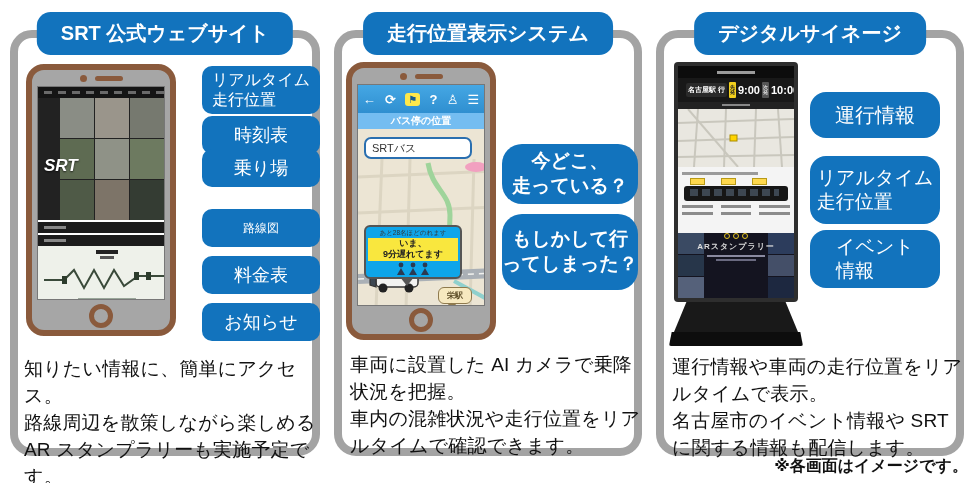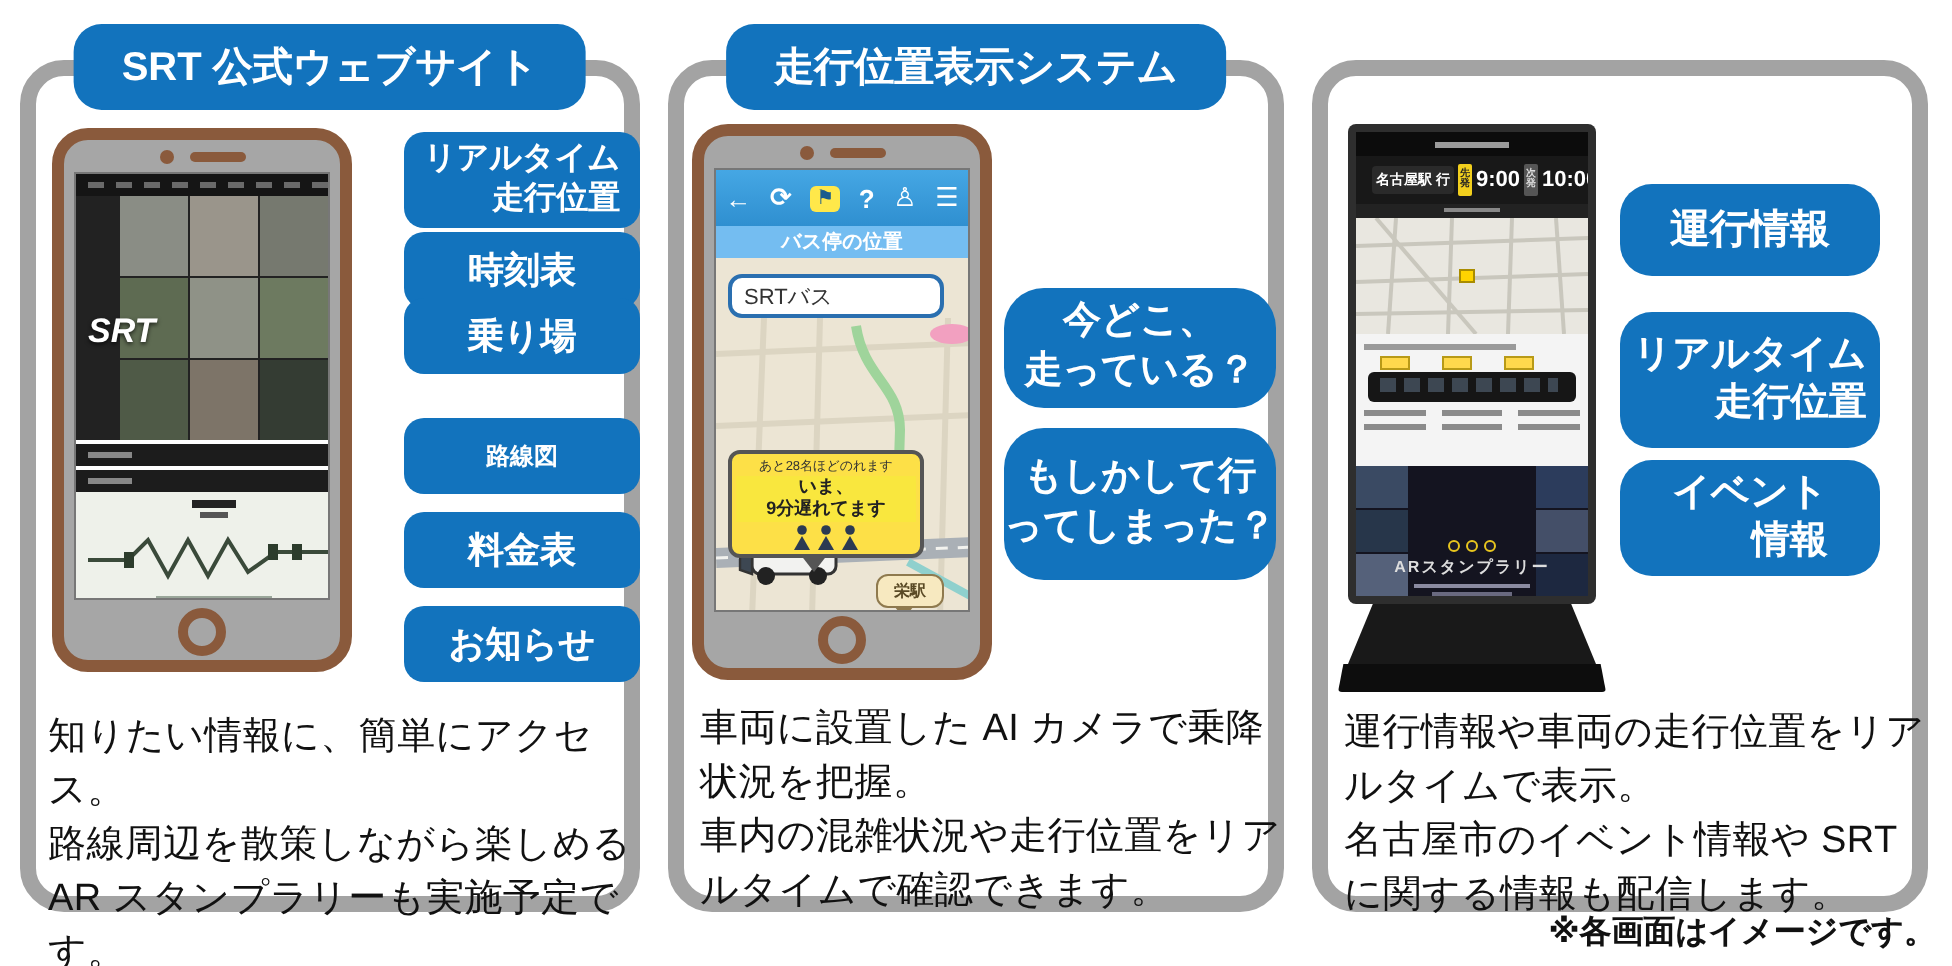--- a/index.html
+++ b/index.html
@@ -16,22 +16,22 @@
     border:8px solid #a3a3a3;border-radius:22px;}
   .panel1{left:10px;width:310px;}
   .panel2{left:334px;width:308px;}
   .panel3{left:656px;width:308px;}
   .panel-title{position:absolute;top:-26px;left:50%;transform:translateX(-50%);
     background:#1273bd;color:#fff;font-weight:bold;font-size:20px;
     padding:8px 24px;border-radius:14px;white-space:nowrap;z-index:3;}
   .desc{position:absolute;font-size:19px;line-height:1.42;color:#111;letter-spacing:0.2px;}
 
   
-  .pill{position:absolute;background:#1273bd;color:#fff;font-weight:bold;
-    display:flex;align-items:center;justify-content:center;text-align:right;
+  .pill{position:absolute;background:#1273bd;color:#fff;font-weight:normal;
+    display:flex;align-items:center;justify-content:center;text-align:left;
     border-radius:10px;line-height:1.25;}
   .bubble{position:absolute;background:#1273bd;color:#fff;font-weight:bold;
     display:flex;align-items:center;justify-content:center;text-align:center;
     border-radius:20px;line-height:1.3;font-size:19px;}
 
   
   .phone{position:absolute;background:#a6a6a6;border:6px solid #8a5a3c;border-radius:18px;}
   .phone-top{height:16px;display:flex;align-items:center;justify-content:center;gap:8px;}
   .cam-dot{width:7px;height:7px;border-radius:50%;background:#8a5a3c;}
   .speaker{width:28px;height:5px;border-radius:3px;background:#8a5a3c;}
@@ -60,21 +60,21 @@
   
   .appbar{height:28px;background:linear-gradient(#45a7e4,#2f8fd0);display:flex;
     align-items:center;justify-content:space-around;color:#fff;font-weight:bold;font-size:13px;}
   .appbar .chip{background:#ffe84a;color:#195c8e;border-radius:3px;padding:1px 3px;font-size:10px;}
   .app-subbar{height:16px;background:#74bdf1;color:#fff;font-weight:bold;font-size:10px;
     display:flex;align-items:center;justify-content:center;}
   .map-area{position:absolute;left:0;right:0;top:44px;bottom:0;background:#ece5d4;}
   .search-box{position:absolute;left:6px;right:12px;top:8px;height:22px;background:#fff;
     border:2px solid #2a6fb0;border-radius:7px;font-size:11px;color:#333;
     display:flex;align-items:center;padding-left:6px;z-index:2;}
-  .callout{position:absolute;left:6px;top:96px;width:98px;background:#fde047;
+  .callout{position:absolute;left:6px;top:96px;width:98px;background:#0ea5e9;
     border:2px solid #555;border-radius:6px;padding:2px;z-index:3;text-align:center;}
   .callout .l1{font-size:6.5px;color:#333;}
   .callout .yline{background:#f9e73e;color:#222;font-weight:bold;font-size:9px;line-height:1.25;}
   .callout-tail{position:absolute;left:34px;top:100%;width:0;height:0;
     border-left:7px solid transparent;border-right:7px solid transparent;border-top:9px solid #555;}
   .station-bubble{position:absolute;right:12px;top:158px;background:#f7e9c0;
     border:1.5px solid #8f7a4e;border-radius:6px;padding:2px 8px;font-size:8px;
     color:#5a4a25;font-weight:bold;z-index:3;}
   .station-tail{position:absolute;left:8px;top:100%;width:0;height:0;
     border-left:5px solid transparent;border-right:5px solid transparent;border-top:6px solid #8f7a4e;}
@@ -99,21 +99,21 @@
   .k-info{height:66px;background:#f4f4f4;position:relative;padding:3px 4px;}
   .k-textline{height:3px;background:#9a9a9a;margin:2px 8px 3px 0;width:70%;}
   .k-tags{display:flex;gap:16px;margin:2px 0 1px 8px;}
   .k-tag{width:15px;height:7px;background:#ffd94d;border:1px solid #b89a17;}
   .k-bus{height:15px;background:#161616;border-radius:3px;margin:0 2px;
     background-image:repeating-linear-gradient(90deg,#3d4752 0 8px,#161616 8px 12px);
     background-size:86% 7px;background-position:6px 3px;background-repeat:no-repeat;}
   .k-legend{display:flex;gap:8px;margin-top:4px;}
   .k-legend div{height:3px;background:#8b8b8b;flex:1;}
   .k-event{flex:1;background:#141420;position:relative;overflow:hidden;
-    display:flex;align-items:flex-end;justify-content:center;}
+    display:flex;align-items:flex-start;justify-content:center;}
   .k-thumbs-l,.k-thumbs-r{position:absolute;top:0;bottom:0;width:26px;display:flex;
     flex-direction:column;gap:1px;}
   .k-thumbs-l{left:0;} .k-thumbs-r{right:0;}
   .k-thumbs-l div,.k-thumbs-r div{flex:1;}
   .kt1{background:#3a4a63;} .kt2{background:#27364a;} .kt3{background:#55617a;}
   .kt4{background:#2c3c5c;} .kt5{background:#1d2840;} .kt6{background:#444f68;}
   .k-event-center{text-align:center;z-index:2;}
   .k-dots{display:flex;gap:3px;justify-content:center;margin-bottom:2px;}
   .k-dots span{width:6px;height:6px;border-radius:50%;background:#1a1a2a;border:1.5px solid #e8c61e;display:inline-block;}
   .k-event-title{color:#ddd;font-size:8px;font-weight:bold;letter-spacing:1px;}
@@ -254,20 +254,21 @@
   <div class="bubble preline" style="left:160px;top:106px;width:136px;height:60px;">今どこ、
 走っている？</div>
   <div class="bubble preline" style="left:160px;top:176px;width:136px;height:76px;">もしかして行
 ってしまった？</div>
 
   <div class="desc preline" style="left:8px;top:314px;width:292px;">車両に設置した AI カメラで乗降状況を把握。
 車内の混雑状況や走行位置をリアルタイムで確認できます。</div>
 </div>
 
 <div class="panel panel3">
+  <div class="panel-title">デジタルサイネージ</div>
 
   <div class="kiosk" style="left:10px;top:24px;">
     <div class="kiosk-frame">
       <div class="kscreen">
         <div class="k-hdr"></div>
         <div class="k-times">
           <span class="k-dest">名古屋駅 行</span>
           <span class="k-chip-y">先発</span>
           <span class="k-time">9:00</span>
           <span class="k-chip-g">次発</span>

